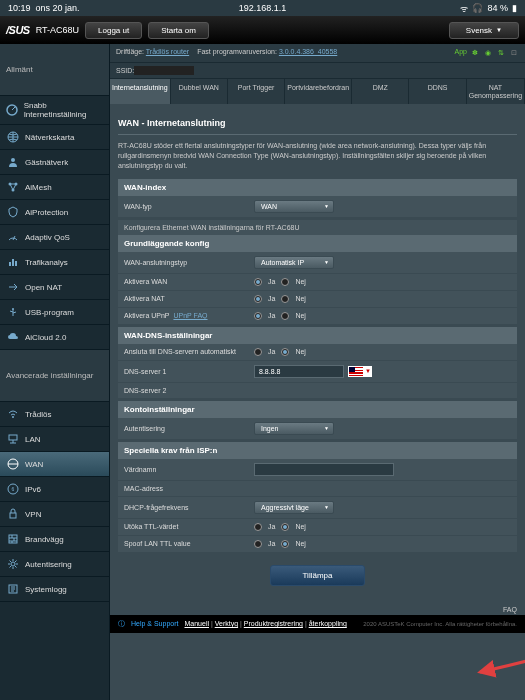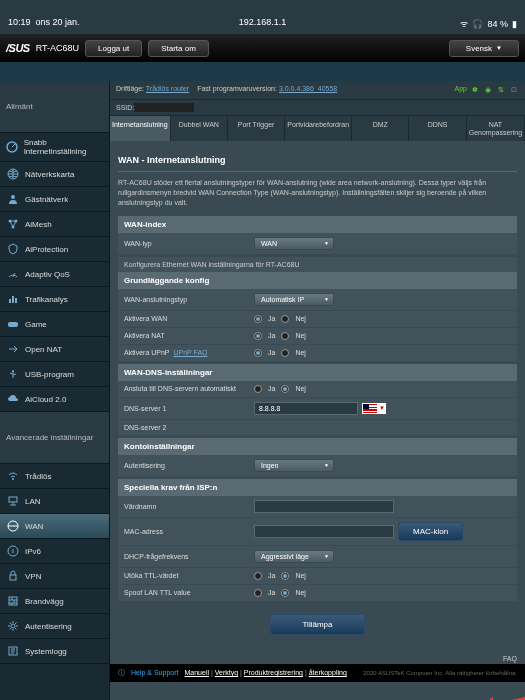--- a/index.html
+++ b/index.html
@@ -1,20 +1,20 @@
 <!DOCTYPE html>
 <html><head>
 <meta charset="utf-8">
 <style>
 * { margin: 0; padding: 0; box-sizing: border-box; font-family: Arial, sans-serif; }
 body { width: 525px; height: 700px; background: #1a3a4a; overflow: hidden; font-size: 8px; }
-.statusbar { height: 16px; background: #2a3a42; color: #fff; display: flex; align-items: flex-start; padding: 17px 8px; font-size: 9px; justify-content: space-between; }
+.statusbar { height: 16px; background: #2a3a42; color: #fff; display: flex; align-items: center; padding: 4px 8px; font-size: 9px; justify-content: space-between; }
 .statusbar .center { position: absolute; left: 50%; transform: translateX(-50%); }
 .statusbar .right { display: flex; gap: 4px; align-items: center; }
-.router { display: flex; flex-direction: column; height: 684px; gap: 19px; }
+.router { display: flex; flex-direction: column; height: 684px; }
 .topbar { height: 28px; background: linear-gradient(#222, #000); display: flex; align-items: center; padding: 0 6px; gap: 6px; }
 .logo { color: #fff; font-weight: bold; font-size: 11px; font-style: italic; letter-spacing: -0.5px; }
 .model { color: #fff; font-size: 9px; font-weight: normal; }
 .topbtn { background: linear-gradient(#444,#222); color: #fff; border: 1px solid #555; border-radius: 3px; padding: 3px 12px; font-size: 8px; cursor: pointer; }
 .langbtn { background: linear-gradient(#444,#222); color: #fff; border: 1px solid #555; border-radius: 3px; padding: 3px 16px; font-size: 8px; display: flex; align-items: center; gap: 4px; }
 .langbtn::after { content: "▼"; font-size: 6px; }
 .spacer { flex: 1; }
 .body { display: flex; flex: 1; overflow: hidden; }
 .sidebar { width: 110px; background: #1a2a32; border-right: 1px solid #0a1a22; overflow-y: auto; }
 .section-h { background: #2a3a42; color: #bbb; font-size: 8px; padding: 21px 6px; border-bottom: 1px solid #0a1a22; }
@@ -37,21 +37,21 @@
 .group-h { background: #5a6a72; color: #fff; font-size: 8px; font-weight: bold; padding: 4px 6px; }
 .row { display: flex; align-items: center; padding: 4px 6px; background: #42525a; border-bottom: 1px solid #3a4a52; }
 .row-label { width: 130px; color: #ddd; font-size: 7px; }
 .row-label a { color: #7ac; text-decoration: underline; }
 .row-control { flex: 1; display: flex; align-items: center; gap: 4px; }
 .select { background: linear-gradient(#6a7a82,#4a5a62); color: #fff; border: 1px solid #3a4a52; border-radius: 2px; padding: 2px 18px 2px 6px; font-size: 7px; position: relative; min-width: 80px; }
 .select::after { content: "▼"; position: absolute; right: 4px; font-size: 5px; }
 .radio-group { display: flex; gap: 6px; color: #ddd; font-size: 7px; align-items: center; }
 .radio { width: 8px; height: 8px; border-radius: 50%; border: 1px solid #999; display: inline-block; background: #222; }
 .radio.checked::after { content: ""; display: block; width: 4px; height: 4px; background: #7ac; border-radius: 50%; margin: 1px; }
-.textinput { background: #2a3a42; border: 1px solid #5a6a72; color: #fff; padding: 2px 4px; font-size: 7px; width: 104px; }
+.textinput { background: #2a3a42; border: 1px solid #5a6a72; color: #fff; padding: 2px 4px; font-size: 7px; width: 90px; }
 .country-select { display: flex; align-items: center; background: #fff; padding: 1px; }
 .flag { width: 14px; height: 9px; display: inline-block; }
 .flag.us { background: linear-gradient(#c00 0 15%, #fff 15% 30%, #c00 30% 45%, #fff 45% 60%, #c00 60% 75%, #fff 75% 90%, #c00 90%); position: relative; }
 .flag.us::before { content: ""; position: absolute; width: 6px; height: 5px; background: #003; top: 0; left: 0; }
 .country-select::after { content: "▼"; color: #c00; font-size: 6px; margin-left: 2px; }
 .subdesc { color: #ccc; font-size: 7px; padding: 4px 6px; background: #42525a; }
 .btn { background: linear-gradient(#3a5a7a, #1a3a5a); color: #fff; border: 1px solid #2a4a6a; border-radius: 3px; padding: 4px 14px; font-size: 8px; cursor: pointer; }
 .apply-row { text-align: center; padding: 10px; }
 .footer { background: #000; color: #999; font-size: 7px; padding: 4px 8px; display: flex; align-items: center; gap: 6px; }
 .footer a { color: #fff; text-decoration: underline; }
@@ -151,28 +151,20 @@
                 <rect x="2" y="6" width="2" height="4" fill="#7ac"></rect>
                 <rect x="5" y="3" width="2" height="7" fill="#7ac"></rect>
                 <rect x="8" y="5" width="2" height="5" fill="#7ac"></rect>
               </svg>
             </span>
             <span>Trafikanalys</span>
           </div>
           <div class="nav-item">
             <span class="icon">
               <svg viewBox="0 0 12 12">
-                <rect x="1" y="4" width="10" height="5" rx="2" fill="#7ac"></rect>
-              </svg>
-            </span>
-            <span>Game</span>
-          </div>
-          <div class="nav-item">
-            <span class="icon">
-              <svg viewBox="0 0 12 12">
                 <path d="M2,6 H10 M7,3 L10,6 L7,9" stroke="#7ac" fill="none"></path>
               </svg>
             </span>
             <span>Open NAT</span>
           </div>
           <div class="nav-item">
             <span class="icon">
               <svg viewBox="0 0 12 12">
                 <circle cx="6" cy="3" r="1" fill="#7ac"></circle>
                 <path d="M6,3 V10 M6,6 L3,5 M6,7 L9,6" stroke="#7ac"></path>
@@ -391,24 +383,20 @@
         <div class="group">
           <div class="group-h">Speciella krav från ISP:n</div>
           <div class="row">
             <div class="row-label">Värdnamn</div>
             <div class="row-control">
                 <input class="textinput" style="width: 140px;">
               </div>
           </div>
           <div class="row">
             <div class="row-label">MAC-adress</div>
-            <div class="row-control">
-                <input class="textinput" style="width: 140px;">
-                <button class="btn">MAC-klon</button>
-              </div>
           </div>
           <div class="row">
             <div class="row-label">DHCP-frågefrekvens</div>
             <div class="row-control">
                 <div class="select">Aggressivt läge</div>
               </div>
           </div>
           <div class="row">
             <div class="row-label">Utöka TTL-värdet</div>
             <div class="row-control">

